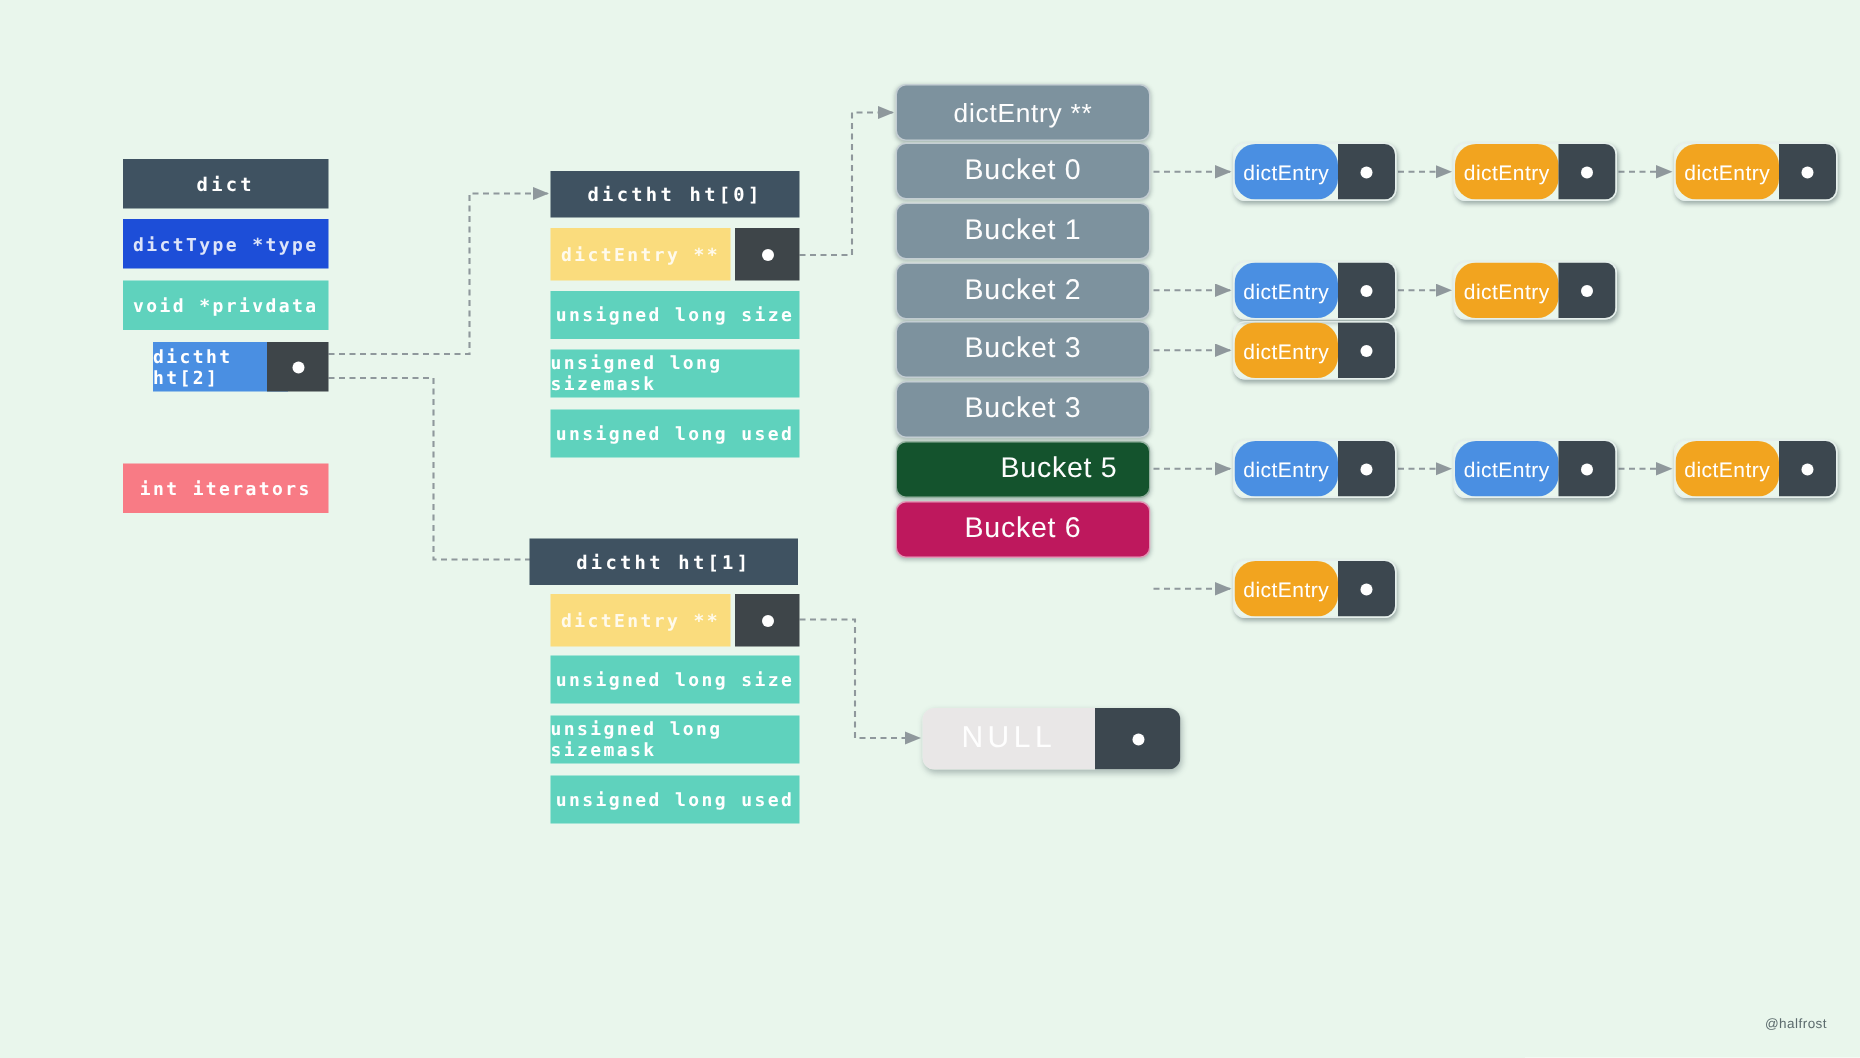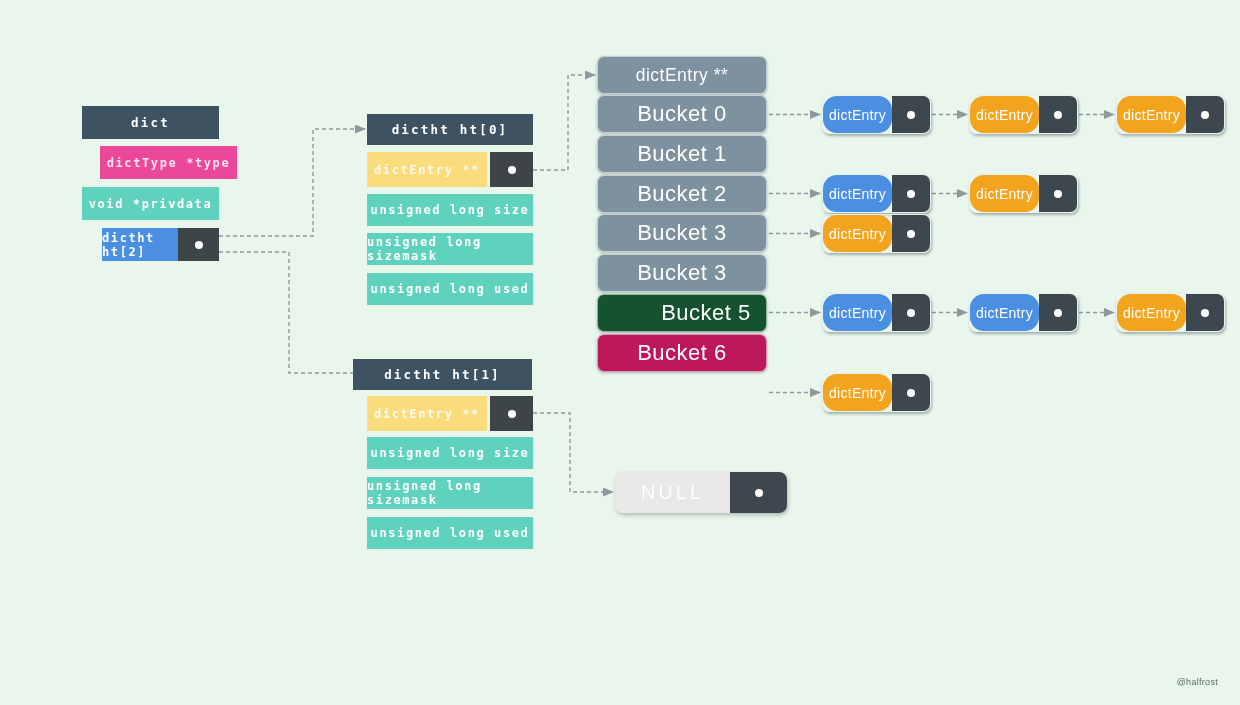--- a/index.html
+++ b/index.html
@@ -17,21 +17,21 @@
   .faded{color:rgba(255,255,255,0.85);}
 
   
   .ptrcell{position:absolute;display:flex;align-items:center;justify-content:center;
            box-sizing:border-box;}
   .dot{width:8px;height:8px;border-radius:50%;background:#fff;display:block;}
 
   
   .bucket{position:absolute;left:597px;width:170px;height:38px;border-radius:7px;
           display:flex;align-items:center;justify-content:center;color:#fdfdfd;
-          font-size:22px;letter-spacing:0.5px;box-sizing:border-box;
+          font-size:19px;letter-spacing:0.5px;box-sizing:border-box;
           border:1px solid rgba(255,255,255,0.55);
           box-shadow:0 1px 3px rgba(50,70,75,0.35);}
   .buckethead{font-size:17.5px;}
 
   
   .node{position:absolute;width:109px;height:39px;border-radius:8px;display:flex;
         overflow:hidden;box-sizing:border-box;border:1px solid rgba(230,238,236,0.9);
         box-shadow:1px 2px 3px rgba(50,70,75,0.4);}
   .nlbl{flex:0 0 69px;display:flex;align-items:center;justify-content:center;
         color:#fff;font-size:14px;letter-spacing:0.3px;border-radius:14px;}
@@ -71,26 +71,27 @@
     <path class="arrow" d="M769 312.5 H820" marker-end="url(#ah)" fill="none" stroke="#8f989c" stroke-width="1.4" stroke-dasharray="4 3"></path>
     <path class="arrow" d="M769 392.5 H820" marker-end="url(#ah)" fill="none" stroke="#8f989c" stroke-width="1.4" stroke-dasharray="4 3"></path>
     <path class="arrow" d="M911 114.5 H967" marker-end="url(#ah)" fill="none" stroke="#8f989c" stroke-width="1.4" stroke-dasharray="4 3"></path>
     <path class="arrow" d="M1058 114.5 H1114" marker-end="url(#ah)" fill="none" stroke="#8f989c" stroke-width="1.4" stroke-dasharray="4 3"></path>
     <path class="arrow" d="M911 193.5 H967" marker-end="url(#ah)" fill="none" stroke="#8f989c" stroke-width="1.4" stroke-dasharray="4 3"></path>
     <path class="arrow" d="M911 312.5 H967" marker-end="url(#ah)" fill="none" stroke="#8f989c" stroke-width="1.4" stroke-dasharray="4 3"></path>
     <path class="arrow" d="M1058 312.5 H1114" marker-end="url(#ah)" fill="none" stroke="#8f989c" stroke-width="1.4" stroke-dasharray="4 3"></path>
   </svg>
 
   <div class="box shead" style="left: 82px; top: 106px; width: 137px; height: 33px; background: rgb(63, 82, 97);">dict</div>
-  <div class="box sfield faded" style="left: 100px; top: 146px; width: 137px; height: 33px; background: #ec4899;">dictType *type</div>
+  <div class="box sfield faded" style="left: 82px; top: 146px; width: 137px; height: 33px; background: #1d4ed8;">dictType *type</div>
   <div class="box sfield" style="left: 82px; top: 187px; width: 137px; height: 33px; background: rgb(95, 210, 189);">void *privdata</div>
   <div class="box sfield" style="left: 82px; top: 228px; width: 90px; height: 33px; background: rgb(74, 143, 226); margin-left: 20px;">dictht ht[2]</div>
   <div class="ptrcell" style="left: 178px; top: 228px; width: 41px; height: 33px; background: rgb(62, 69, 73);">
     <i class="dot"></i>
   </div>
+  <div class="box sfield" style="left: 82px; top: 309px; width: 137px; height: 33px; background: rgb(248, 123, 133);">int iterators</div>
 
   <div class="box shead" style="left: 367px; top: 114px; width: 166px; height: 31px; background: rgb(63, 82, 97);">dictht ht[0]</div>
   <div class="box sfield faded" style="left: 367px; top: 152px; width: 120px; height: 35px; background: rgb(250, 220, 125);">dictEntry **</div>
   <div class="ptrcell" style="left: 490px; top: 152px; width: 43px; height: 35px; background: rgb(62, 69, 73);">
     <i class="dot"></i>
   </div>
   <div class="box sfield" style="left: 367px; top: 194px; width: 166px; height: 32px; background: rgb(95, 210, 189);">unsigned long size</div>
   <div class="box sfield" style="left: 367px; top: 233px; width: 166px; height: 32px; background: rgb(95, 210, 189);">unsigned long sizemask</div>
   <div class="box sfield" style="left: 367px; top: 273px; width: 166px; height: 32px; background: rgb(95, 210, 189);">unsigned long used</div>
 

